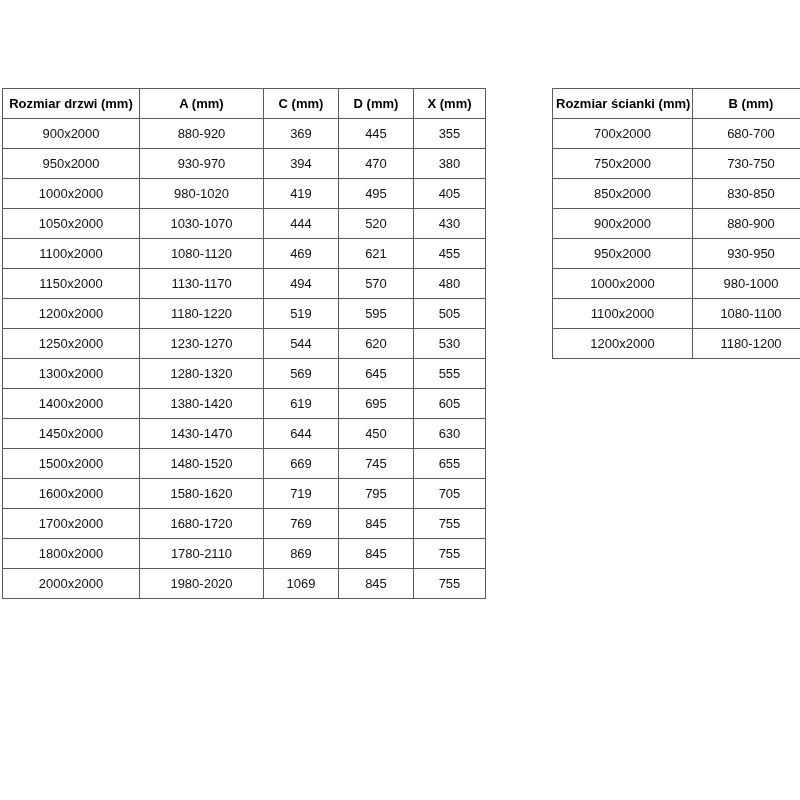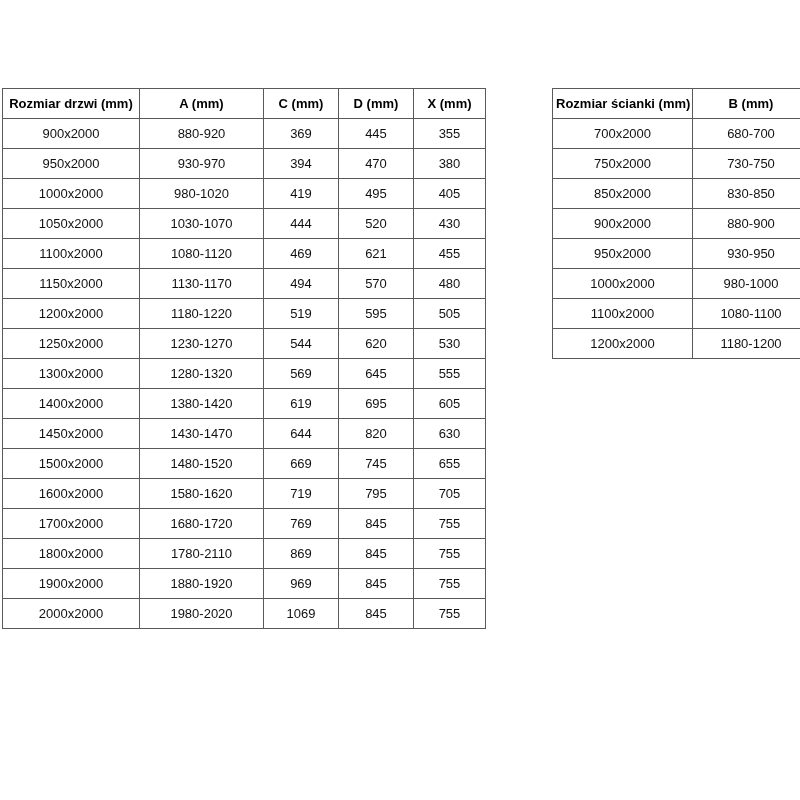--- a/index.html
+++ b/index.html
@@ -140,21 +140,21 @@
           <td>1400x2000</td>
           <td>1380-1420</td>
           <td>619</td>
           <td>695</td>
           <td>605</td>
         </tr>
         <tr>
           <td>1450x2000</td>
           <td>1430-1470</td>
           <td>644</td>
-          <td>820</td>
+          <td>450</td>
           <td>630</td>
         </tr>
         <tr>
           <td>1500x2000</td>
           <td>1480-1520</td>
           <td>669</td>
           <td>745</td>
           <td>655</td>
         </tr>
         <tr>
@@ -168,27 +168,20 @@
           <td>1700x2000</td>
           <td>1680-1720</td>
           <td>769</td>
           <td>845</td>
           <td>755</td>
         </tr>
         <tr>
           <td>1800x2000</td>
           <td>1780-2110</td>
           <td>869</td>
-          <td>845</td>
-          <td>755</td>
-        </tr>
-        <tr>
-          <td>1900x2000</td>
-          <td>1880-1920</td>
-          <td>969</td>
           <td>845</td>
           <td>755</td>
         </tr>
         <tr>
           <td>2000x2000</td>
           <td>1980-2020</td>
           <td>1069</td>
           <td>845</td>
           <td>755</td>
         </tr>

